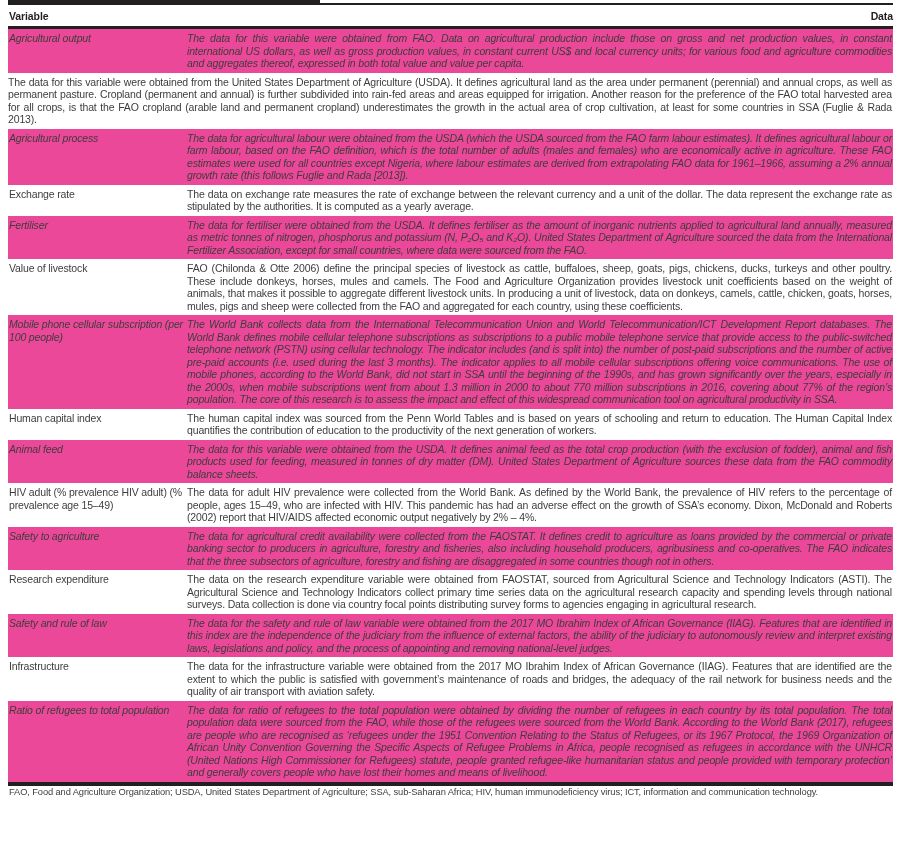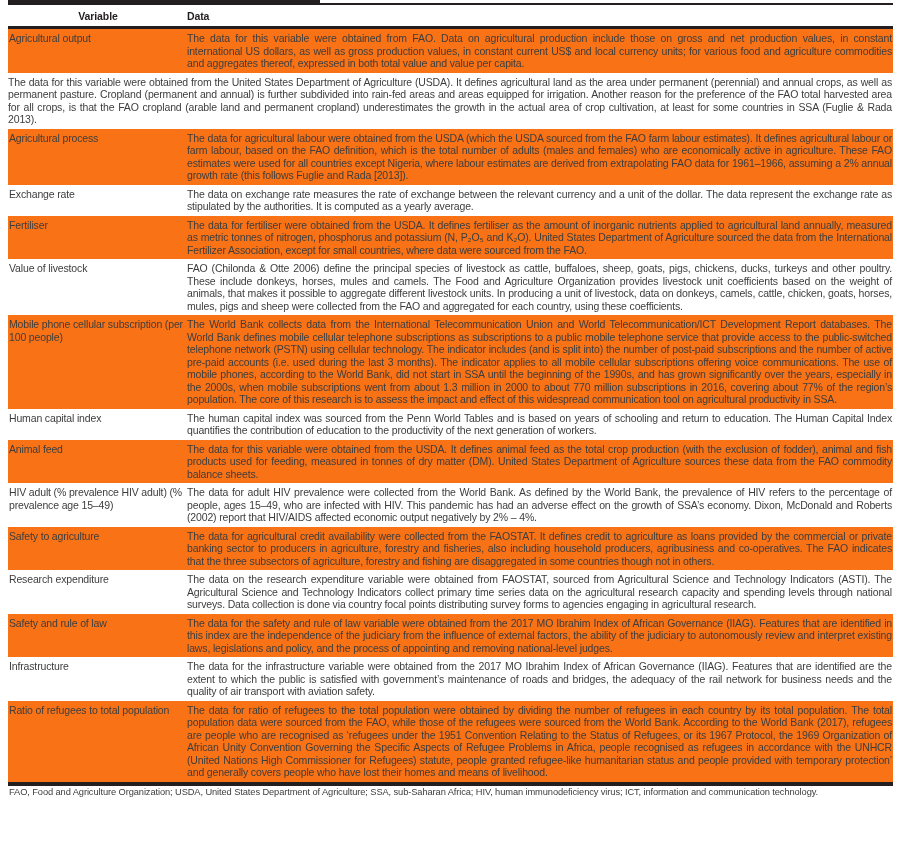--- a/index.html
+++ b/index.html
@@ -36,29 +36,29 @@
   .rule-header { height: 3px; }
   .rule-bottom { height: 4px; }
   .header-row {
     display: flex;
     font-size: 10.5px;
     font-weight: bold;
     color: #231f20;
     padding: 5px 0 4px 0;
     letter-spacing: -0.1px;
   }
-  .h-var { width: 179px; flex: none; padding-left: 1px; box-sizing: border-box; text-align: center; }
-  .h-data { flex: 1; }
+  .h-var { width: 179px; flex: none; padding-left: 1px; box-sizing: border-box; }
+  .h-data { flex: 1; text-align: right; }
   .row {
     display: flex;
     font-size: 10.5px;
     line-height: 12.5px;
     letter-spacing: -0.15px;
   }
-  .row.shaded { background: #f97316; }
+  .row.shaded { background: #ec4899; font-style: italic; }
   .cell { padding: 3px 0 3px 0; box-sizing: border-box; }
   .cell-var {
     width: 179px;
     flex: none;
     padding-left: 1px;
     padding-right: 4px;
   }
   .cell-data {
     flex: 1;
     text-align: justify;

